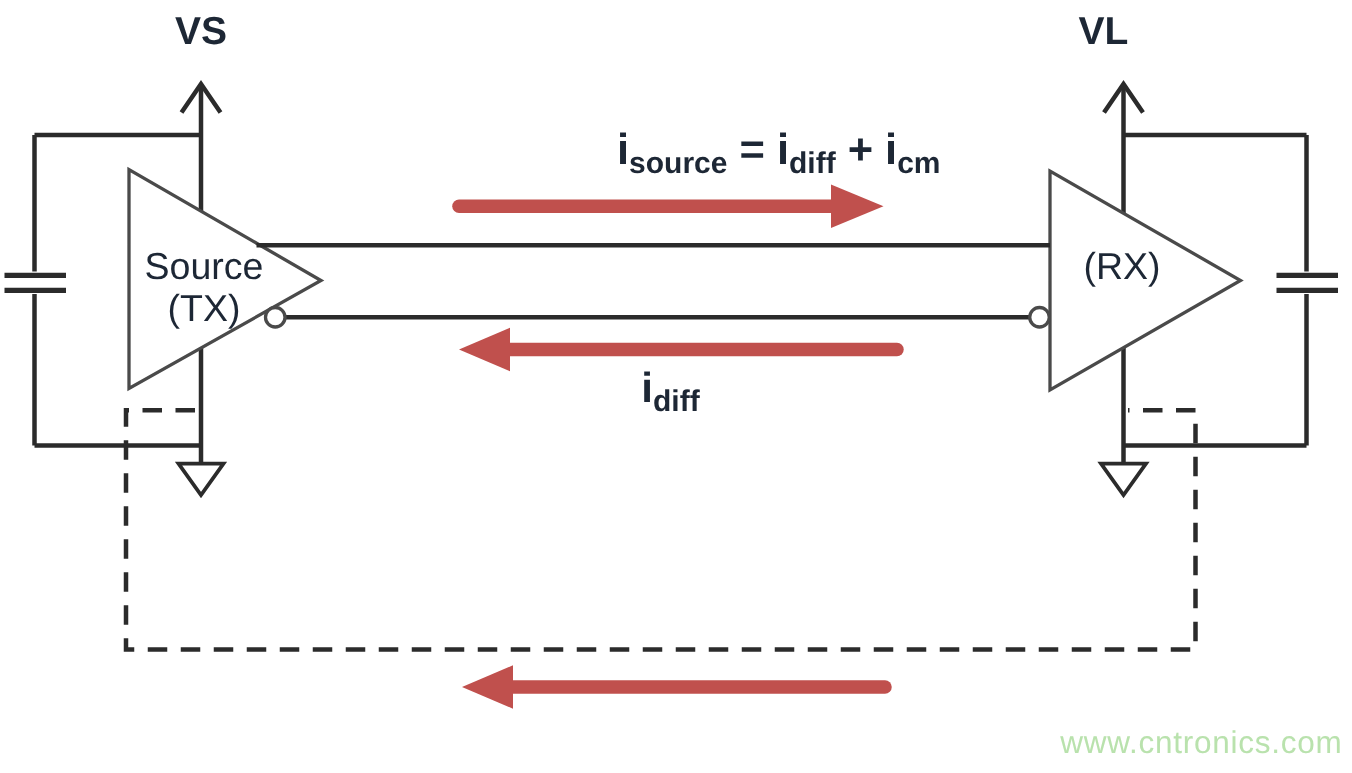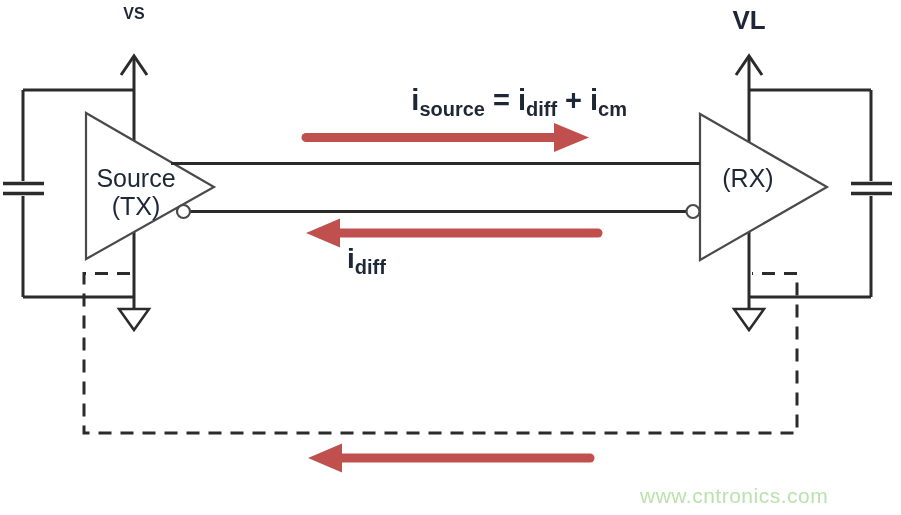--- a/index.html
+++ b/index.html
@@ -18,32 +18,32 @@
   .plate  { stroke: var(--wire-dark, #2b2b2b); stroke-width: 3.5; fill: none; }
   .chev   { stroke: var(--wire-dark, #2b2b2b); stroke-width: 3; fill: none; stroke-linejoin: miter; }
   .outline{ stroke: var(--outline-gray, #4a4a4a); stroke-width: 2.2; fill: #ffffff; }
   .gnd    { stroke: var(--wire-dark, #2b2b2b); stroke-width: 2.5; fill: #ffffff; stroke-linejoin: miter; }
   .dashedpath { stroke: var(--wire-dark, #2b2b2b); stroke-width: 3; fill: none; stroke-dasharray: 13 9; }
   .redline { stroke: var(--arrow-red, #c0504d); stroke-width: 9; fill: none; stroke-linecap: round; }
   .redhead { fill: var(--arrow-red, #c0504d); stroke: none; }
 
   
   .lbl { position: absolute; color: var(--label-dark, #1d2735); white-space: nowrap; }
-  .vs-label { left: 104px; top: 5px;  width: 60px;  text-align: center; font-size: 16px; font-weight: 600; }
-  .vl-label { left: 719px; top: 5px;  width: 60px;  text-align: center; font-size: 26px; font-weight: 600; }
+  .vs-label { left: 104px; top: 5px;  width: 60px;  text-align: center; font-size: 26px; font-weight: 600; }
+  .vl-label { left: 719px; top: 5px;  width: 60px;  font-size: 26px; font-weight: 600; }
   .block-label { font-size: 25px; line-height: 28px; text-align: center; font-weight: 400; white-space: nowrap; }
   .source-label { left: 84px;  top: 164px; width: 104px; }
   .load-label   { left: 696px; top: 164px; width: 104px; }
   .equation-label { left: 227px; top: 84px; width: 400px; text-align: right; font-size: 29px; font-weight: 700; }
   .equation-label .sub, .current-label .sub { font-size: 20px; position: relative; top: 6px; font-weight: 700; }
   .equation-label .op { margin: 0 8px; }
-  .current-label { font-size: 28px; font-weight: 700; }
+  .current-label { text-align: center; font-size: 28px; font-weight: 700; }
   .idiff-label { left: 347px; top: 243px; width: 200px; }
   .icm-label   { left: 348px; top: 467px; width: 200px; }
-  .watermark-label { left: 640px; top: 484px; width: 255px; text-align: left;
+  .watermark-label { left: 640px; top: 484px; width: 255px; text-align: right;
                      font-size: 21px; font-weight: 400; letter-spacing: 0.5px;
                      color: var(--watermark-green, #b9e2ad); }
 </style>
 </head>
 <body>
 
 <div class="stage">
 
   <svg width="901" height="515" viewBox="0 0 901 515">
 

